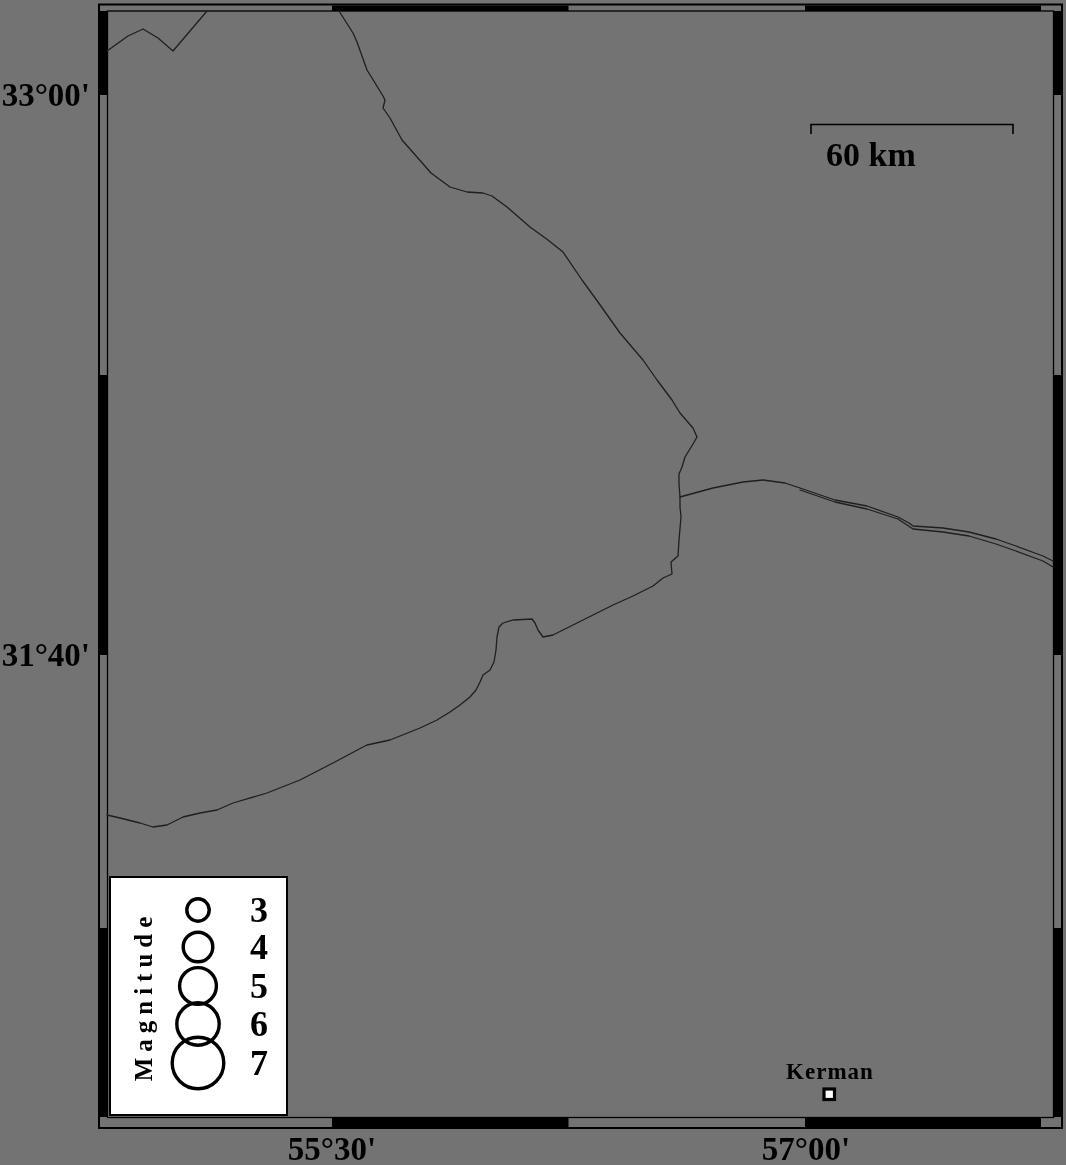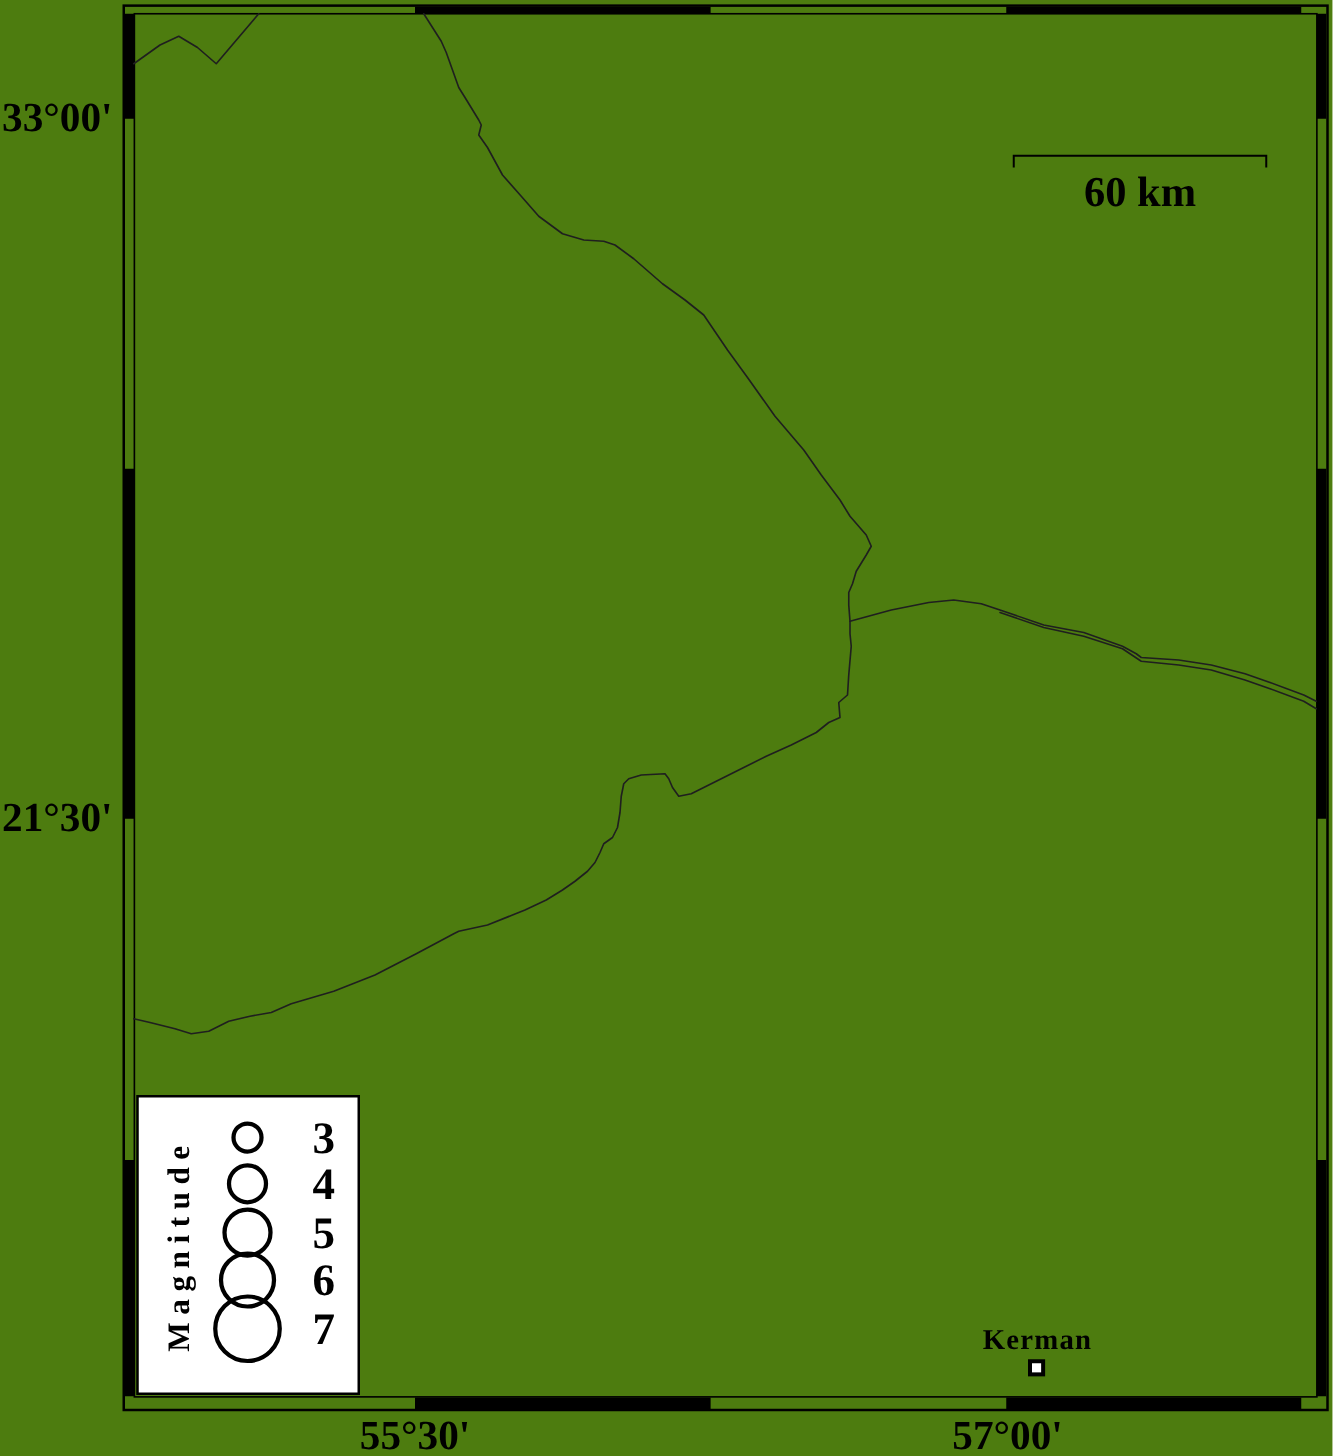--- a/index.html
+++ b/index.html
@@ -1,36 +1,36 @@
 <!DOCTYPE html>
 <html><head>
 <meta charset="utf-8">
 <style>
   html,body{margin:0;padding:0;background:#ffffff;}
   #stage{
-    position:relative;width:1066px;height:1165px;background:#4d7c0f;overflow:hidden;
+    position:relative;width:1066px;height:1165px;background:#737373;overflow:hidden;
     font-family:"Liberation Serif","DejaVu Serif",serif;color:#000;
   }
   #map-svg{position:absolute;left:0;top:0;}
   .outer{fill:none;stroke:#000;stroke-width:2;}
   .inner{fill:none;stroke:#000;stroke-width:1.3;}
   .seg{fill:#000;stroke:none;}
   .mapline{fill:none;stroke:#1f1f1f;stroke-width:1.3;stroke-linejoin:round;stroke-linecap:round;}
   .scalebar{fill:none;stroke:#000;stroke-width:1.6;}
   .citysq{fill:#fff;stroke:#000;stroke-width:3.2;}
   .legendbox{fill:#fff;stroke:#000;stroke-width:2;}
   .legend-circle{fill:none;stroke:#000;stroke-width:3.4;}
   .coord{position:absolute;font-size:33px;font-weight:bold;line-height:40px;white-space:nowrap;}
   .lat{left:0;width:90px;text-align:right;}
   #lat-label-0{top:75px;}
   #lat-label-1{top:635px;}
   .lon{top:1129px;width:180px;text-align:center;}
   #lon-label-0{left:242px;}
   #lon-label-1{left:716px;}
-  #scale-label{position:absolute;top:137px;left:826px;width:172px;text-align:center;
+  #scale-label{position:absolute;top:137px;left:826px;width:172px;text-align:left;
     font-size:34px;font-weight:bold;line-height:36px;}
   #city-label{position:absolute;top:1060px;left:758px;width:144px;text-align:center;
     font-size:23px;font-weight:bold;letter-spacing:1px;line-height:24px;}
   #legend-title{position:absolute;top:996px;left:144px;transform:translate(-50%,-50%) rotate(-90deg);
     font-size:25px;font-weight:bold;letter-spacing:6px;white-space:nowrap;}
   .legend-num{position:absolute;left:236px;width:46px;text-align:center;
     font-size:36px;font-weight:bold;line-height:42px;}
 </style>
 </head>
 <body>
@@ -77,21 +77,21 @@
     <g id="legend-circles">
         <circle cx="198" cy="910" r="11.2" class="legend-circle"></circle>
         <circle cx="198" cy="947" r="14.8" class="legend-circle"></circle>
         <circle cx="198" cy="986" r="18.4" class="legend-circle"></circle>
         <circle cx="198" cy="1024" r="21.2" class="legend-circle"></circle>
         <circle cx="198" cy="1063" r="25.8" class="legend-circle"></circle>
       </g>
   </svg>
 
   <div class="coord lat" id="lat-label-0">33°00'</div>
-  <div class="coord lat" id="lat-label-1">21°30'</div>
+  <div class="coord lat" id="lat-label-1">31°40'</div>
 
   <div class="coord lon" id="lon-label-0">55°30'</div>
   <div class="coord lon" id="lon-label-1">57°00'</div>
 
   <div id="scale-label">60 km</div>
 
   <div id="city-label">Kerman</div>
 
   <div id="legend-title">Magnitude</div>
 

